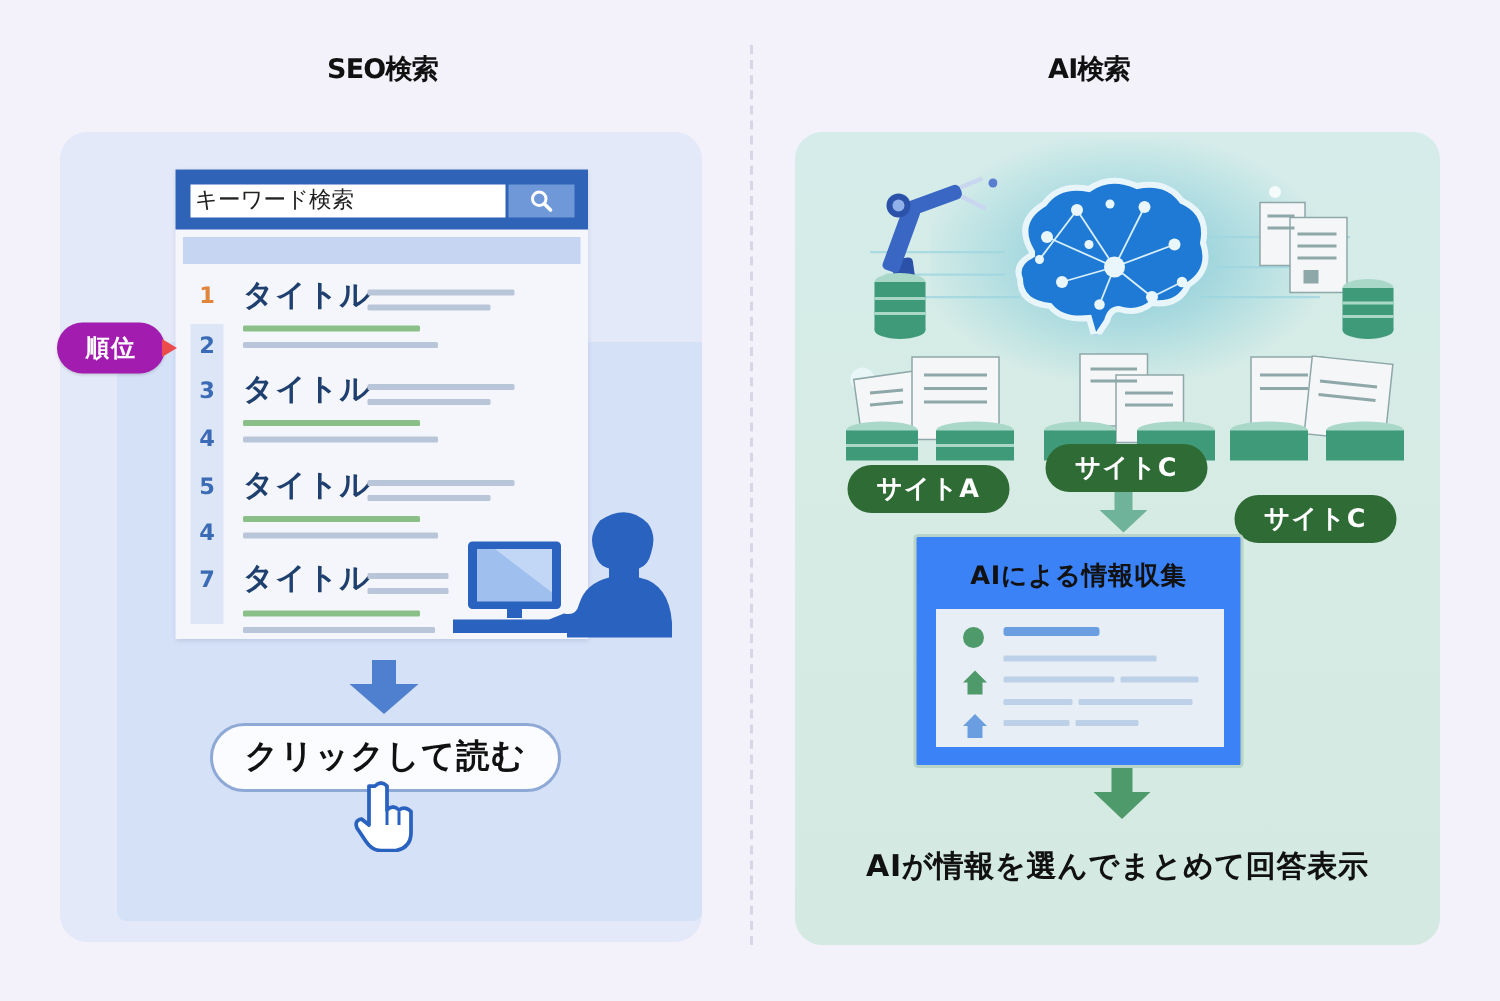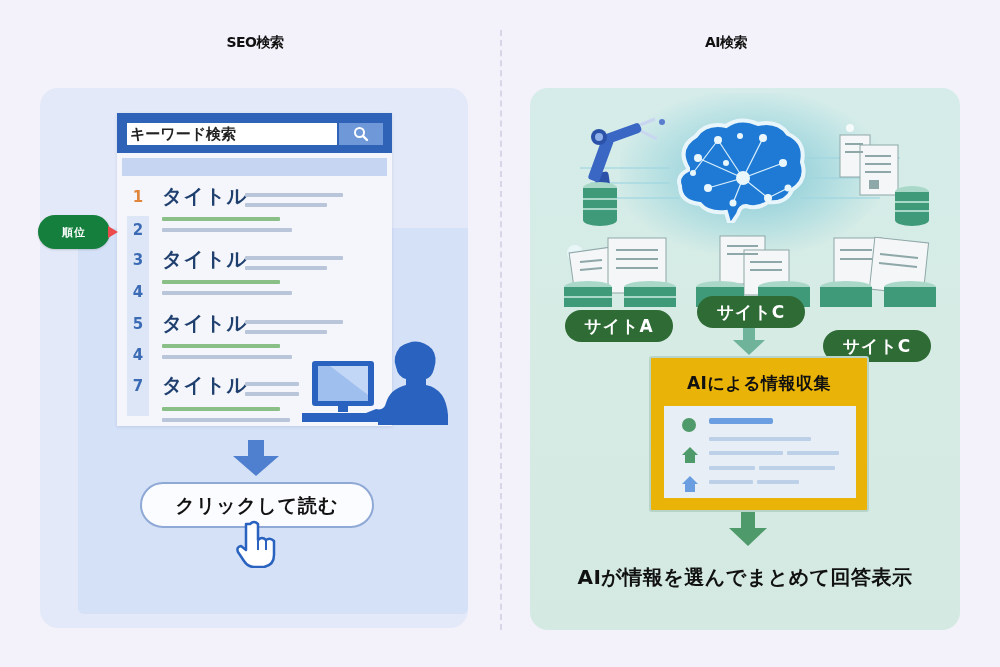--- a/index.html
+++ b/index.html
@@ -6,21 +6,21 @@
   html, body { width: 1000px; height: 667px; overflow: hidden; }
   body {
     background: #f3f2fa;
     font-family: "DejaVu Sans", "Liberation Sans", sans-serif;
     position: relative;
     color: #111;
   }
   .abs { position: absolute; }
 
   .section-title {
-    position: absolute; top: 34px; font-size: 14px; font-weight: bold;
+    position: absolute; top: 34px; font-size: 18px; font-weight: bold;
     letter-spacing: -0.5px; color: #111; text-align: center; width: 300px;
   }
   .divider {
     position: absolute; left: 500px; top: 30px; width: 0; height: 600px;
     border-left: 2px dashed #d8d6e6;
   }
 
   
   .seo-panel {
     position: absolute; left: 40px; top: 88px; width: 428px; height: 540px;
@@ -32,21 +32,21 @@
   }
   .browser {
     position: absolute; left: 117px; top: 113px; width: 275px; height: 313px;
     background: #f4f6fb; box-shadow: 0 1px 3px rgba(60,80,130,.15);
   }
   .browser-top {
     position: absolute; left: 0; top: 0; width: 275px; height: 40px; background: #2f63b8;
   }
   .search-input {
     position: absolute; left: 10px; top: 10px; width: 210px; height: 22px; background: #fff;
-    font-size: 15px; line-height: 22px; padding-left: 3px; color: #222; border: none; outline: none; font-weight: bold;
+    font-size: 15px; line-height: 22px; padding-left: 3px; color: #222; border: none; outline: none;
   }
   .search-btn {
     position: absolute; left: 222px; top: 10px; width: 44px; height: 22px; background: #6f98d8;
     display: flex; align-items: center; justify-content: center; cursor: pointer;
   }
   .browser-bar2 {
     position: absolute; left: 5px; top: 45px; width: 265px; height: 18px; background: #c6d6f2;
   }
   .rank-col {
     position: absolute; left: 10px; top: 103px; width: 22px; height: 200px; background: #dde6f6;
@@ -57,36 +57,36 @@
   .result-num.first { color: #e0853a; }
   .result-title {
     position: absolute; left: 45px; font-size: 20px; font-weight: bold; color: #1f3f6e; letter-spacing: 1px;
   }
   .line { position: absolute; height: 4px; border-radius: 1px; }
   .line.gray { background: #b9c5d8; }
   .line.green { background: #8bbf88; }
 
   .rank-badge {
     position: absolute; left: 38px; top: 215px; width: 72px; height: 34px;
-    background: #15803d; border-radius: 17px; color: #fff; font-weight: bold; font-size: 11px;
+    background: #a21caf; border-radius: 17px; color: #fff; font-weight: bold; font-size: 16px;
     display: flex; align-items: center; justify-content: center; letter-spacing: 1px;
     box-shadow: 0 1px 2px rgba(0,0,0,.15);
   }
   .rank-badge:after {
     content: ""; position: absolute; right: -8px; top: 11px;
     border-left: 10px solid #ec4b4b; border-top: 6px solid transparent; border-bottom: 6px solid transparent;
   }
 
   .down-arrow-blue {
     position: absolute; left: 231px; top: 440px; width: 50px; height: 38px;
   }
   .click-btn {
     position: absolute; left: 140px; top: 482px; width: 234px; height: 46px;
     background: #fbfcff; border: 2px solid #8fa9d6; border-radius: 23px;
-    font-size: 19px; font-weight: bold; color: #111; text-align: center; line-height: 42px; letter-spacing: 1px;
+    font-size: 22px; font-weight: bold; color: #111; text-align: center; line-height: 42px; letter-spacing: 1px;
     cursor: pointer;
   }
   .seo-caption {
     position: absolute; left: 40px; top: 576px; width: 428px; text-align: center;
     font-size: 19px; font-weight: bold; line-height: 30px; color: #111;
   }
 
   
   .ai-panel {
     position: absolute; left: 530px; top: 88px; width: 430px; height: 542px;
@@ -94,22 +94,22 @@
   }
   .ai-glow {
     position: absolute; left: 90px; top: 5px; width: 260px; height: 160px;
     background: radial-gradient(ellipse at center, rgba(56,170,200,.55) 0%, rgba(120,200,215,.25) 55%, rgba(210,236,232,0) 75%);
   }
   .site-pill {
     position: absolute; height: 32px; background: #2f6b35; color: #fff; font-weight: bold; font-size: 17px;
     border-radius: 16px; text-align: center; line-height: 32px; letter-spacing: 1px;
   }
   .collect-box {
-    position: absolute; left: 649px; top: 356px; width: 220px; height: 156px;
-    background: #eab308; border: 2px solid #b8d3c7; border-radius: 3px;
+    position: absolute; left: 609px; top: 356px; width: 220px; height: 156px;
+    background: #3b82f6; border: 2px solid #b8d3c7; border-radius: 3px;
   }
   .collect-title {
     position: absolute; left: 0; top: 14px; width: 100%; text-align: center;
     font-size: 17px; font-weight: bold; color: #111; letter-spacing: .5px;
   }
   .collect-inner {
     position: absolute; left: 13px; top: 48px; width: 192px; height: 92px; background: #e7eef5;
   }
   .ai-caption {
     position: absolute; left: 530px; top: 564px; width: 430px; text-align: center;

